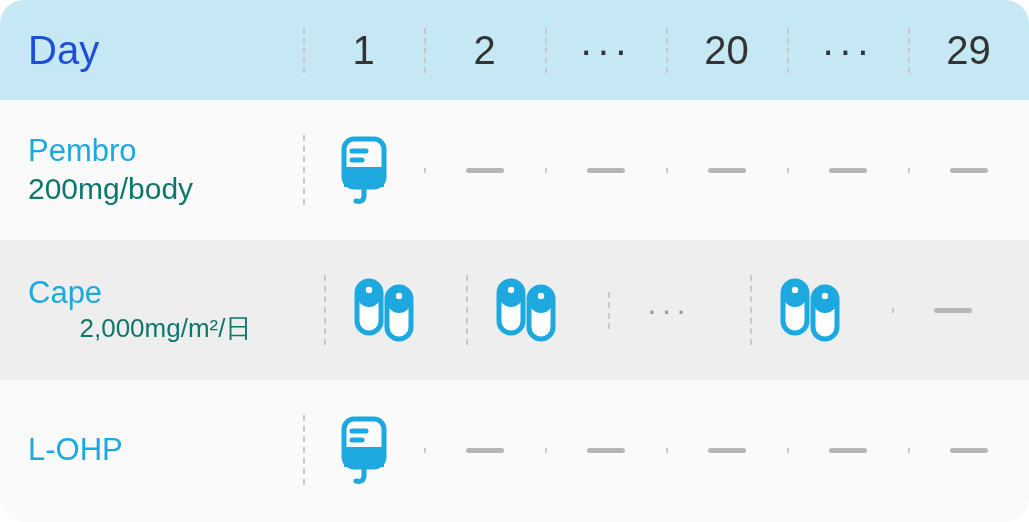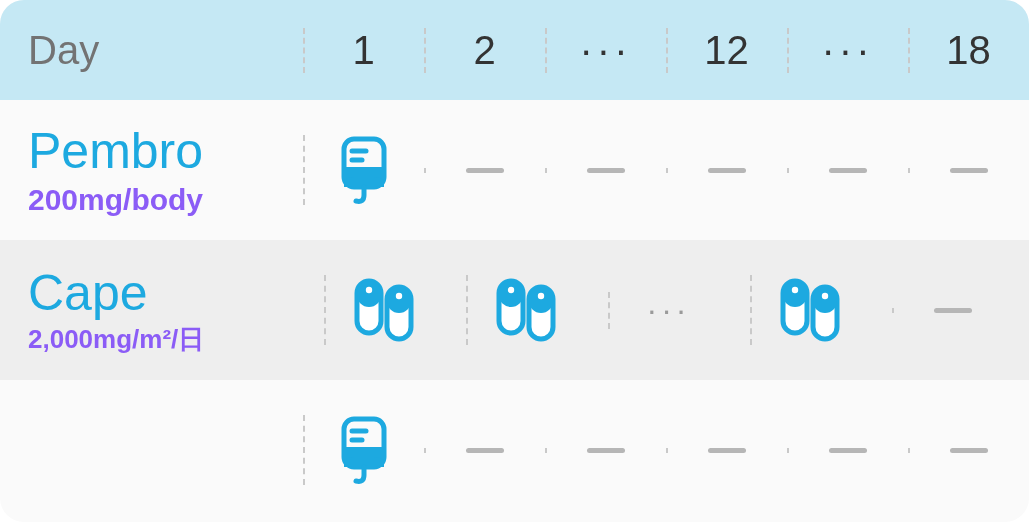--- a/index.html
+++ b/index.html
@@ -51,48 +51,49 @@
   .day-col::before {
     content: "";
     position: absolute;
     left: 0;
     top: 0;
     bottom: 0;
     border-left: 2px dashed #c9c9c9;
   }
   .header-row .label-col {
     font-size: 40px;
-    color: #737373;
+    color: #1d4ed8;
     font-weight: 300;
   }
   .header-row .day-col {
     font-size: 40px;
     color: #333;
     font-weight: 300;
   }
   .ellipsis-head {
     font-size: 40px;
     letter-spacing: 4px;
     color: #333;
   }
   .drug-name {
-    font-size: 50px;
+    font-size: 31px;
     color: #1da9e0;
     font-weight: 400;
     line-height: 1.1;
   }
   .drug-dose {
     font-size: 30px;
-    color: #8b5cf6;
-    font-weight: 700;
+    color: #0f766e;
+    font-weight: 400;
     margin-top: 4px;
   }
   .drug-dose.small {
     font-size: 26px;
     line-height: 1.15;
+    text-align: center;
   }
   .dash {
     width: 38px;
     height: 5px;
     background: #b6b6b6;
     border-radius: 3px;
   }
   .cell-ellipsis {
     font-size: 32px;
     color: #9a9a9a;
@@ -114,27 +115,27 @@
     <div class="day-col">
         <span>1</span>
       </div>
     <div class="day-col">
         <span>2</span>
       </div>
     <div class="day-col">
         <span class="ellipsis-head">···</span>
       </div>
     <div class="day-col">
-        <span>12</span>
+        <span>20</span>
       </div>
     <div class="day-col">
         <span class="ellipsis-head">···</span>
       </div>
     <div class="day-col">
-        <span>18</span>
+        <span>29</span>
       </div>
   </div>
 
   <div id="rows">
       <div class="drug-row">
         <div class="label-col">
       <div class="drug-name">Pembro</div>
       <div class="drug-dose">
             <div>200mg/body</div>
           </div>
@@ -227,20 +228,21 @@
         </div>
         <div class="day-col">
           <span class="dash"></span>
         </div>
         <div class="day-col">
           <span class="dash"></span>
         </div>
       </div>
       <div class="drug-row">
         <div class="label-col">
+      <div class="drug-name">L-OHP</div>
     </div>
         <div class="day-col">
           <span class="icon">
   <svg width="52" height="70" viewBox="0 0 52 70">
     <rect x="6" y="4" width="40" height="48" rx="10" ry="10" fill="none" stroke="#1da9e0" stroke-width="5"></rect>
     <rect x="6" y="32" width="40" height="20" rx="0" fill="#1da9e0"></rect>
     <rect x="6" y="42" width="40" height="10" rx="10" fill="#1da9e0"></rect>
     <line x1="14" y1="16" x2="28" y2="16" stroke="#1da9e0" stroke-width="5" stroke-linecap="round"></line>
     <line x1="14" y1="25" x2="24" y2="25" stroke="#1da9e0" stroke-width="5" stroke-linecap="round"></line>
     <path d="M26 52 L26 60 Q26 68 18 66" fill="none" stroke="#1da9e0" stroke-width="5" stroke-linecap="round"></path>

